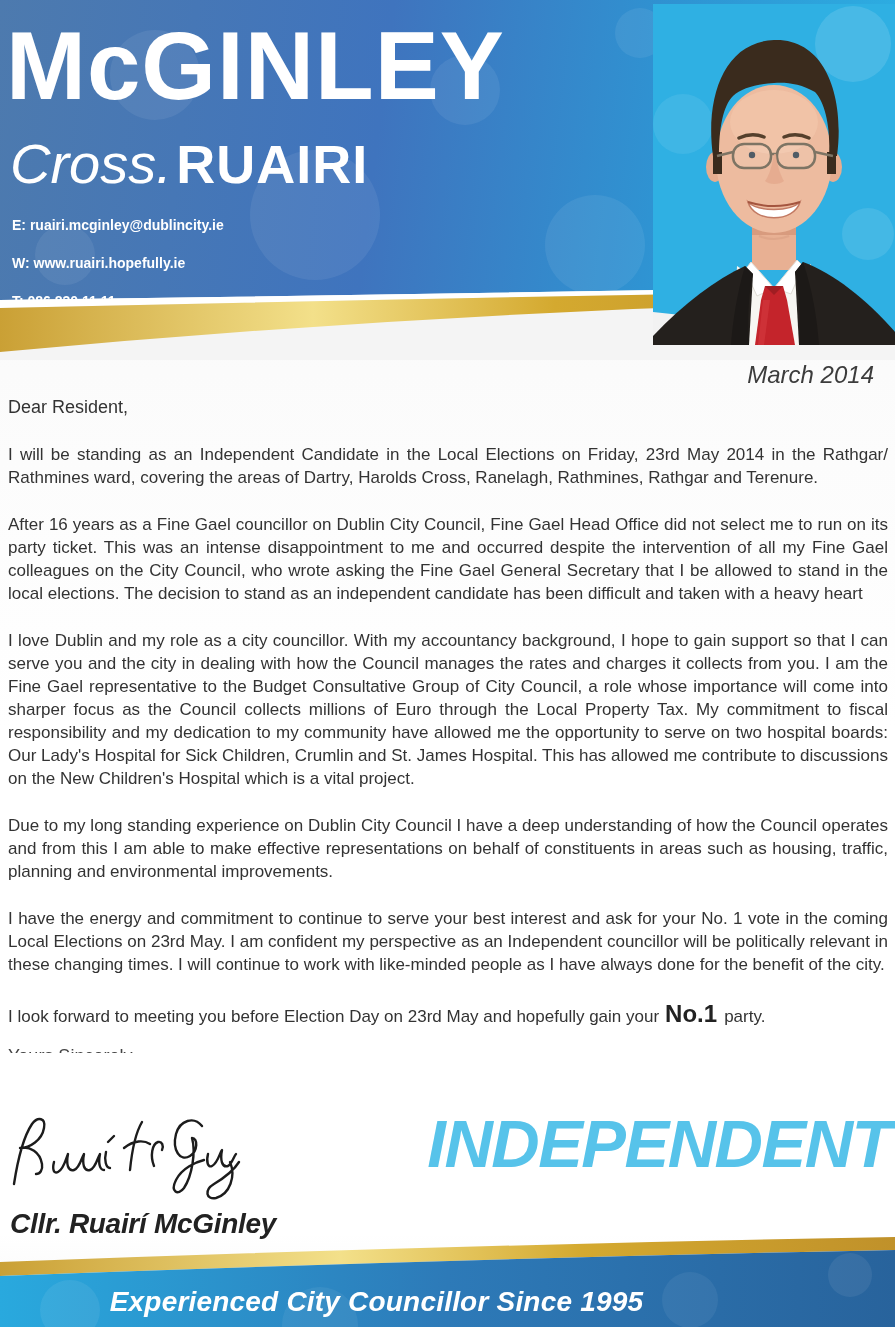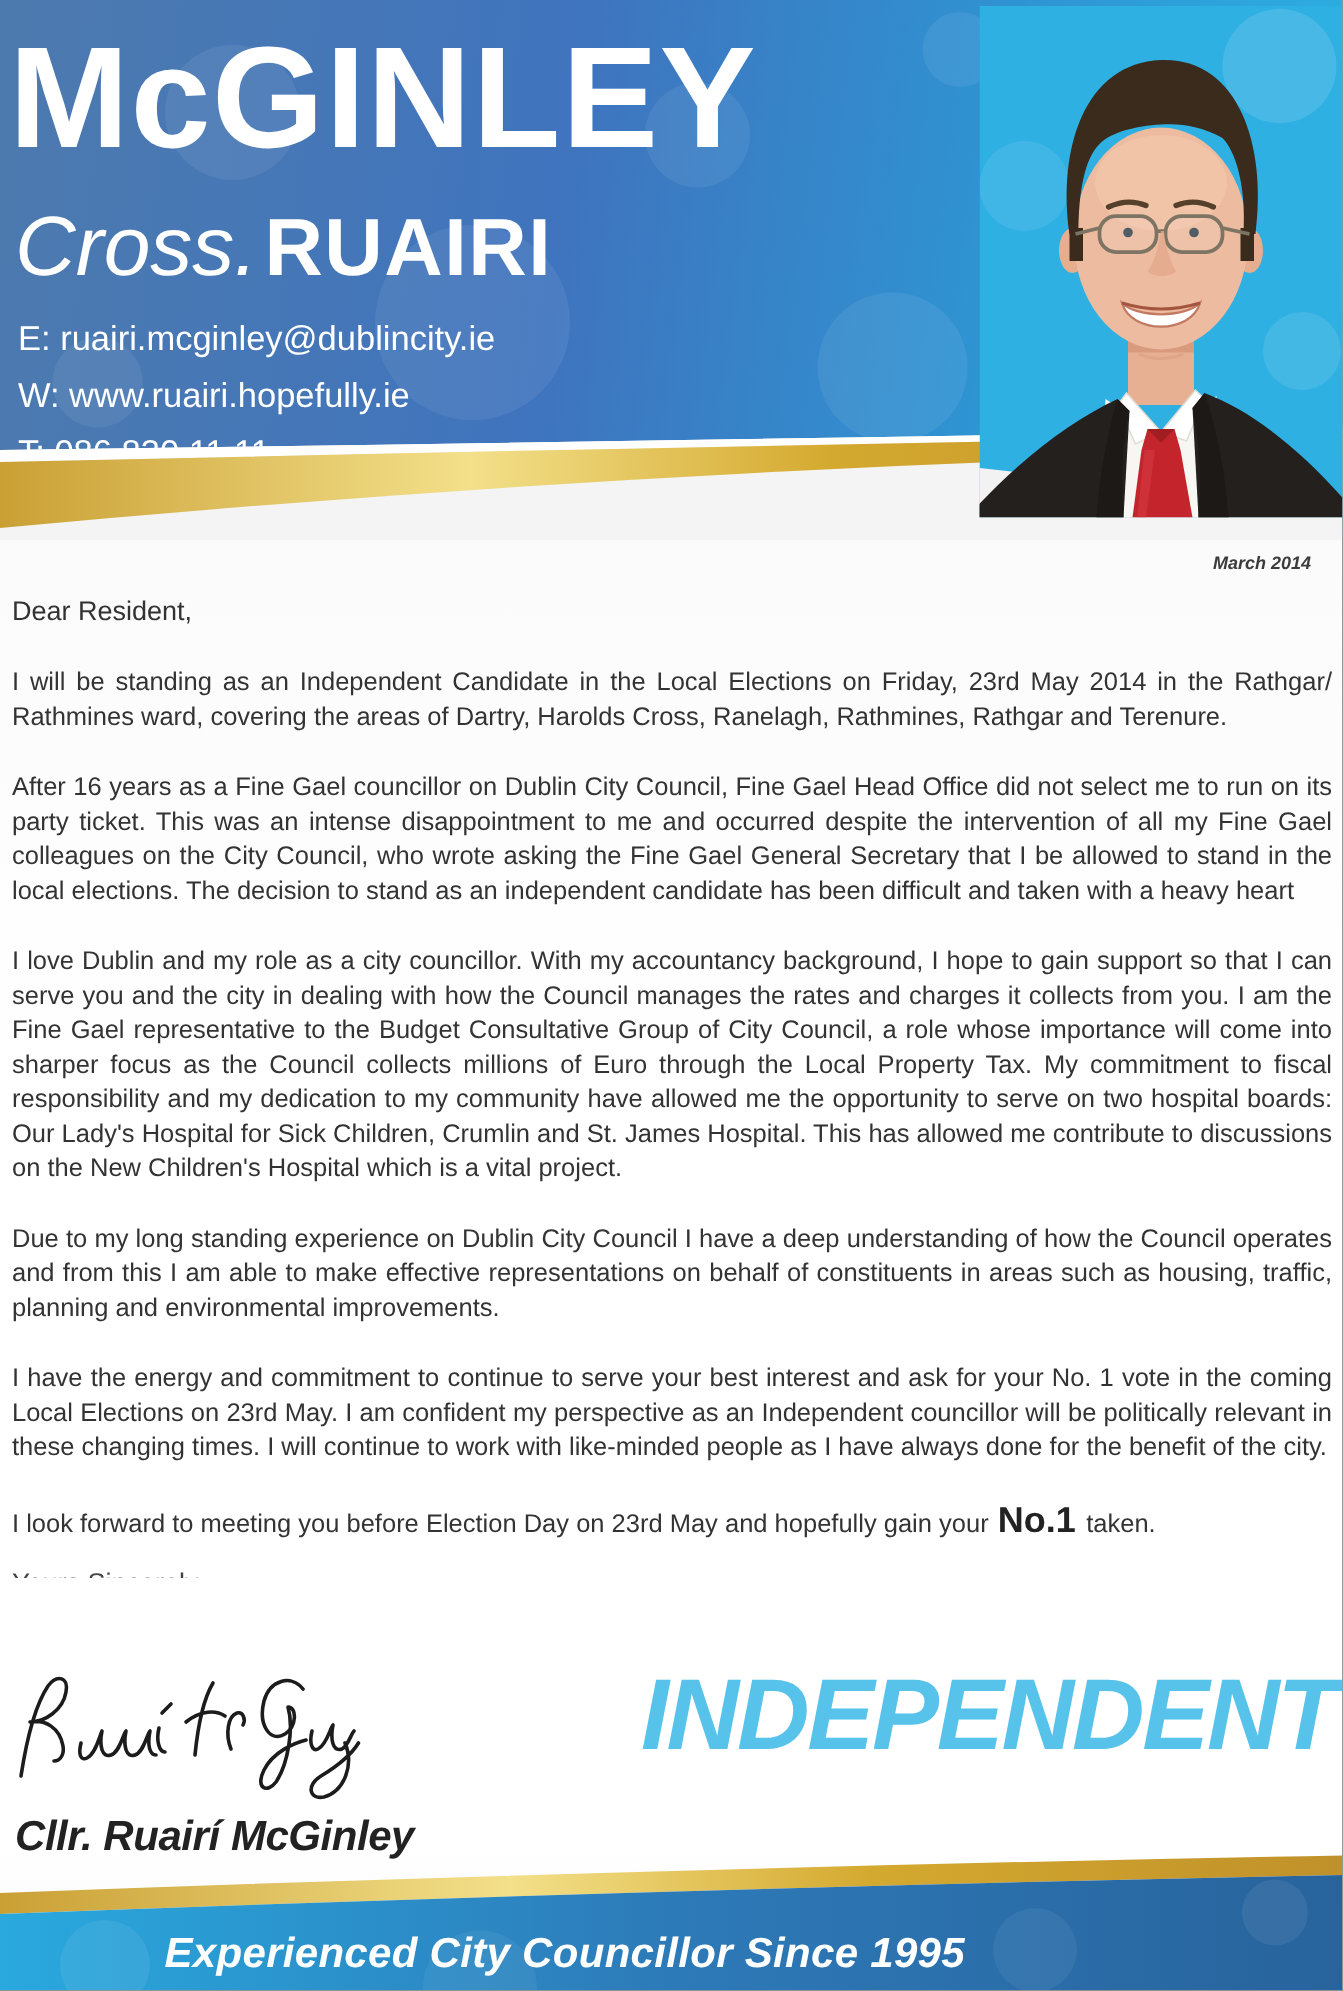--- a/index.html
+++ b/index.html
@@ -19,34 +19,34 @@
     overflow:hidden;
   }
   .bubble{position:absolute;border-radius:50%;background:rgba(255,255,255,.07);}
   .surname{
     position:absolute;left:6px;top:18px;
     color:#fff;font-size:96px;font-weight:bold;letter-spacing:1px;line-height:1;text-align:right;
   }
   .firstline{position:absolute;left:10px;top:136px;color:#fff;line-height:1;}
   .firstline .cllr{font-style:italic;font-weight:normal;font-size:56px;}
   .firstline .ruairi{font-weight:bold;font-size:54px;letter-spacing:1px;}
-  .contacts{position:absolute;left:12px;top:206px;color:#fff;font-size:23px;line-height:38px;font-weight:normal;}
+  .contacts{position:absolute;left:12px;top:206px;color:#fff;font-size:14px;line-height:38px;font-weight:bold;}
   .contacts div{white-space:nowrap;}
 
   
   .swoosh-top{position:absolute;left:0;top:284px;width:895px;height:76px;}
   
   .portrait{position:absolute;left:653px;top:4px;width:242px;height:341px;}
 
   
   .letter{
     position:absolute;left:8px;top:352px;width:880px;
     color:#333;font-size:17px;
   }
-  .date{text-align:right;font-style:italic;font-size:12px;color:#3c3c3c;margin:10px 14px 0 0;line-height:26px;font-weight:bold;}
+  .date{text-align:right;font-style:italic;font-size:24px;color:#3c3c3c;margin:10px 14px 0 0;line-height:26px;}
   .salutation{margin:8px 0 0 0;font-size:18px;line-height:23px;}
   .letter p.body-par{margin:24px 0 0 0;text-align:justify;line-height:23px;}
   .vote-line{margin:24px 0 0 0;line-height:28px;white-space:nowrap;}
   .no1{font-weight:bold;font-size:24px;color:#222;margin:0 7px 0 6px;}
   .signoff{margin:14px 0 0 0;height:8px;overflow:hidden;font-size:18px;line-height:23px;color:#444;}
 
   
   .signature{position:absolute;left:6px;top:1092px;width:235px;height:118px;}
   .printed-name{
     position:absolute;left:10px;top:1208px;
@@ -161,21 +161,21 @@
   </svg>
 
   <div class="letter">
     <div class="date">March 2014</div>
     <div class="salutation">Dear Resident,</div>
     <p class="body-par">I will be standing as an Independent Candidate in the Local Elections on Friday, 23rd May 2014 in the Rathgar/ Rathmines ward, covering the areas of Dartry, Harolds Cross, Ranelagh, Rathmines, Rathgar and Terenure.</p>
     <p class="body-par">After 16 years as a Fine Gael councillor on Dublin City Council, Fine Gael Head Office did not select me to run on its party ticket. This was an intense disappointment to me and occurred despite the intervention of all my Fine Gael colleagues on the City Council, who wrote asking the Fine Gael General Secretary that I be allowed to stand in the local elections. The decision to stand as an independent candidate has been difficult and taken with a heavy heart</p>
     <p class="body-par">I love Dublin and my role as a city councillor. With my accountancy background, I hope to gain support so that I can serve you and the city in dealing with how the Council manages the rates and charges it collects from you.  I am the Fine Gael representative to the Budget Consultative Group of City Council, a role whose importance will come into sharper focus as the Council collects millions of Euro through the Local Property Tax. My commitment to fiscal responsibility and my dedication to my community have allowed me the opportunity to serve on two hospital boards: Our Lady's Hospital for Sick Children, Crumlin and St. James Hospital. This has allowed me contribute to discussions on the New Children's Hospital which is a vital project.</p>
     <p class="body-par">Due to my long standing experience on Dublin City Council I have a deep understanding of how the Council operates and from this I am able to make effective representations on behalf of constituents in areas such as housing, traffic, planning and environmental improvements.</p>
     <p class="body-par">I have the energy and commitment to continue to serve your best interest and ask for your No. 1 vote in the coming Local Elections on 23rd May. I am confident my perspective as an Independent councillor will be politically relevant in these changing times. I will continue to work with like-minded people as I have always done for the benefit of the city.</p>
-    <p class="vote-line"><span>I look forward to meeting you before Election Day on 23rd May and hopefully gain your</span><span class="no1">No.1</span><span>taken.</span></p>
+    <p class="vote-line"><span>I look forward to meeting you before Election Day on 23rd May and hopefully gain your</span><span class="no1">No.1</span><span>party.</span></p>
     <div class="signoff">Yours Sincerely</div>
   </div>
 
   <svg class="signature" viewBox="0 0 235 118">
     <g stroke="#1c1c1c" stroke-width="2.4" fill="none" stroke-linecap="round" stroke-linejoin="round">
       <path d="M8,92 C12,66 18,44 26,32 C32,24 40,26 38,36 C36,48 24,56 14,56 C24,54 34,60 36,72 C37,78 34,82 30,82"></path>
       <path d="M48,70 C46,78 48,82 52,80 C58,77 60,66 62,62 C60,72 62,80 68,78 C74,76 76,64 78,62 C76,72 78,80 84,78 C90,76 92,64 94,62 C92,72 94,78 98,78"></path>
       <path d="M100,60 C98,68 100,76 104,76 M102,50 L108,44"></path>
       <path d="M124,78 C126,58 130,40 136,30 M118,56 C128,48 138,48 144,52 M148,74 C144,64 146,52 152,50 C156,49 158,54 156,58"></path>
       <path d="M196,34 C188,24 174,28 170,42 C166,58 174,70 184,64 C192,59 192,46 186,46 C190,60 186,84 178,96 C172,104 164,100 170,88 C176,76 190,70 198,68"></path>

